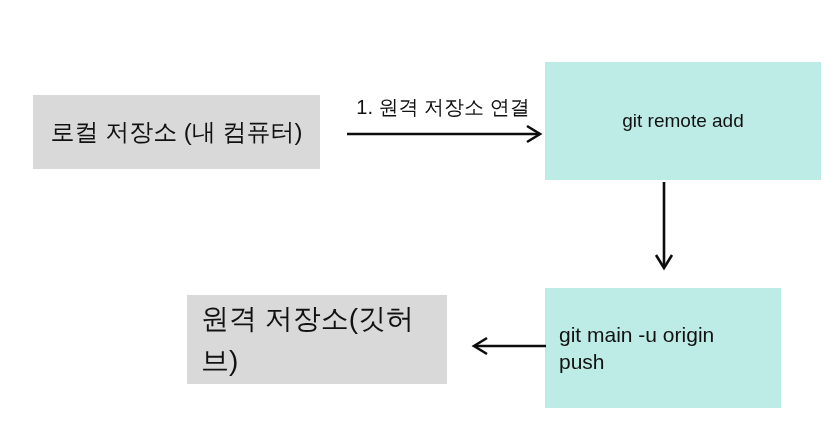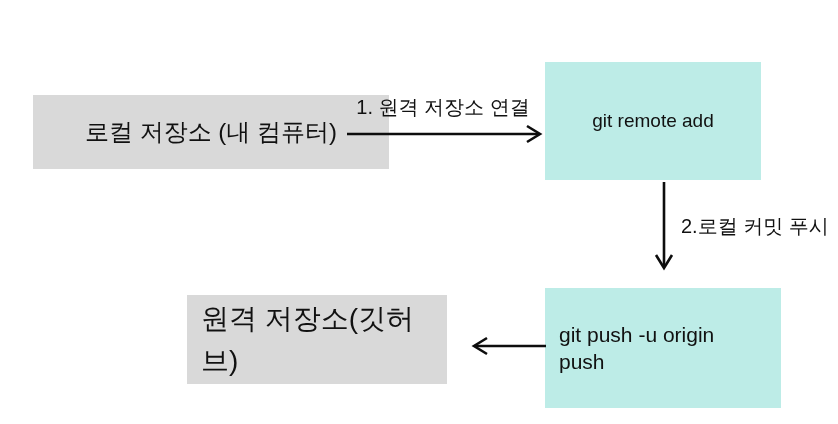--- a/index.html
+++ b/index.html
@@ -24,26 +24,26 @@
   .node {
     position: absolute;
     display: flex;
     flex-direction: column;
     justify-content: center;
   }
   .node-gray { background: var(--node-gray); }
   .node-teal { background: var(--node-teal); }
 
   .node-local-repo {
-    left: 33px; top: 95px; width: 356px; height: 74px;
+    left: 33px; top: 95px; width: 287px; height: 74px;
     align-items: center; text-align: center;
     font-size: 24px;
   }
   .node-remote-add {
-    left: 545px; top: 62px; width: 216px; height: 118px;
+    left: 545px; top: 62px; width: 276px; height: 118px;
     align-items: center; text-align: left;
     font-size: 19px; line-height: 1.35;
   }
   .node-push {
     left: 545px; top: 288px; width: 236px; height: 120px;
     align-items: flex-start; text-align: left;
     padding-left: 14px; padding-right: 8px;
     font-size: 21px; line-height: 1.3;
   }
   .node-push-done {
@@ -87,31 +87,30 @@
 
   <div class="node node-gray node-local-repo">
     <span>로컬 저장소 (내 컴퓨터)</span>
   </div>
 
   <div class="node node-teal node-remote-add">
     <div>git remote add</div>
   </div>
 
   <div class="node node-teal node-push">
-    <div>git push -u origin</div>
+    <div>git main -u origin</div>
     <div>push</div>
   </div>
 
   <div class="node node-gray node-push-done">
     <div>원격 저장소(깃허브)</div>
   </div>
 
   <div class="edge-label edge-label-connect">1. 원격 저장소 연결</div>
 
-  <div class="edge-label edge-label-push-commit">2.로컬 커밋 푸시</div>
 
   <svg class="edges-layer" width="838" height="424" viewBox="0 0 838 424">
 
     <g>
       <line class="edge" x1="347" y1="134" x2="539" y2="134"></line>
       <polyline class="edge" points="527,126 540,134 527,142"></polyline>
     </g>
 
     <g>
       <line class="edge" x1="664" y1="182" x2="664" y2="266"></line>

